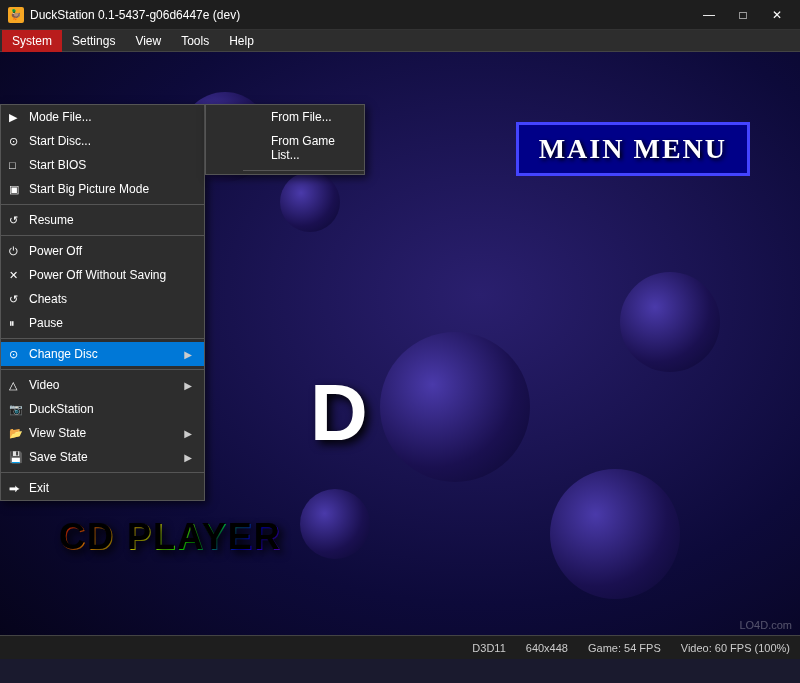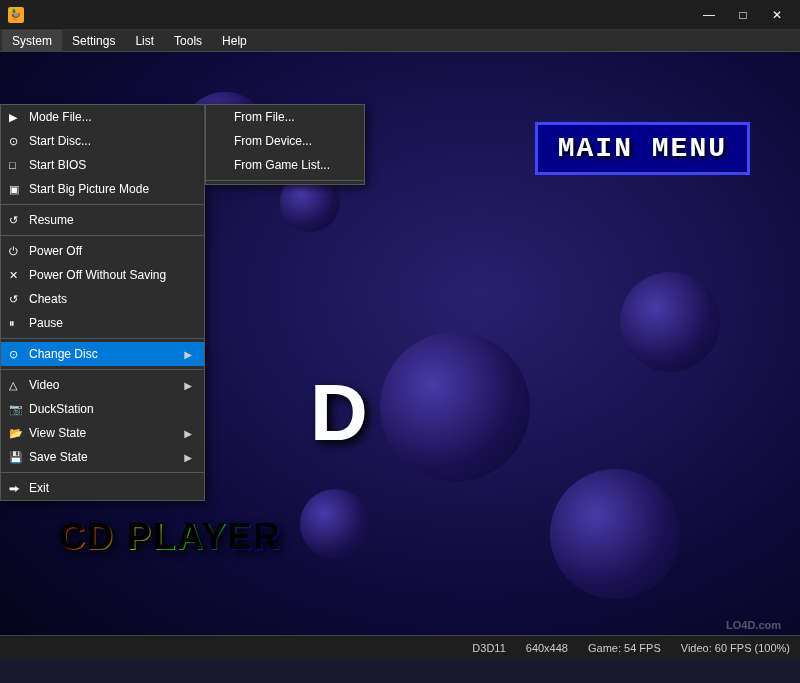--- a/index.html
+++ b/index.html
@@ -70,21 +70,21 @@
     }
     .menu-item {
       padding: 2px 10px;
       color: #fff;
       cursor: pointer;
       font-size: 12px;
       height: 22px;
       display: flex;
       align-items: center;
     }
-    .menu-item:hover, .menu-item.active { background: #404040; }
+    .menu-item:hover, .menu-item.active { background: #b91c1c; }
 
     
     #main-content {
       width: 100%;
       height: calc(683px - 30px - 22px - 24px);
       position: relative;
       background: radial-gradient(ellipse at 60% 40%, #2a1f6e 0%, #0d0a3a 60%, #050318 100%);
       overflow: hidden;
     }
 
@@ -122,21 +122,21 @@
     
     #main-menu-banner {
       position: absolute;
       top: 70px;
       right: 50px;
       background: #000088;
       border: 3px solid #4444ff;
       color: #fff;
       font-size: 28px;
       font-weight: 900;
-      font-family: Liberation Mono, monospace;
+      font-family: Liberation Serif, serif;
       padding: 8px 20px;
       letter-spacing: 2px;
       text-shadow: 2px 2px 4px #000;
     }
 
     
     #cd-player-banner {
       position: absolute;
       bottom: 100px;
       left: 60px;
@@ -209,20 +209,21 @@
     #change-disc-submenu {
       position: absolute;
       top: 52px;
       left: 205px;
       width: 160px;
       background: #2d2d2d;
       border: 1px solid #555;
       box-shadow: 3px 3px 8px rgba(0,0,0,0.6);
       z-index: 101;
       color: #fff;
+      padding-left: 37px;
     }
 
     
     #status-bar {
       position: absolute;
       bottom: 0;
       width: 100%;
       height: 24px;
       background: #1e1e1e;
       display: flex;
@@ -230,44 +231,45 @@
       justify-content: flex-end;
       padding: 0 10px;
       color: #ccc;
       font-size: 11px;
       gap: 20px;
       border-top: 1px solid #444;
     }
     .watermark {
       position: absolute;
       bottom: 28px;
-      right: 19px;
+      right: 8px;
       color: rgba(255,255,255,0.3);
       font-size: 11px;
-      font-weight: bold;
+      font-weight: normal;
     }
   </style>
 </head>
 <body>
 
 <div id="title-bar">
   <div id="title-bar-left">
     <div id="title-bar-icon">🦆</div>
+    <span>DuckStation 0.1-5437-g06d6447e (dev)</span>
   </div>
   <div id="window-controls">
     <button class="win-btn">—</button>
     <button class="win-btn">□</button>
     <button class="win-btn close">✕</button>
   </div>
 </div>
 
 <div id="menu-bar">
   <div class="menu-item active">System</div>
   <div class="menu-item">Settings</div>
-  <div class="menu-item">List</div>
+  <div class="menu-item">View</div>
   <div class="menu-item">Tools</div>
   <div class="menu-item">Help</div>
 </div>
 
 <div id="main-content">
 
   <div class="sphere sphere-1"></div>
   <div class="sphere sphere-2"></div>
   <div class="sphere sphere-3"></div>
   <div class="sphere sphere-4"></div>
@@ -350,23 +352,20 @@
       <span class="item-icon">⮕</span>
       <span>Exit</span>
     </div>
   </div>
 
   <div id="change-disc-submenu">
     <div class="dropdown-item">
       <span>From File...</span>
     </div>
     <div class="dropdown-item">
-      <span>From Device...</span>
-    </div>
-    <div class="dropdown-item">
       <span>From Game List...</span>
     </div>
     <div class="menu-separator"></div>
   </div>
 
   <div class="watermark">LO4D.com</div>
 
   <div id="status-bar">
     <span>D3D11</span>
     <span>640x448</span>

